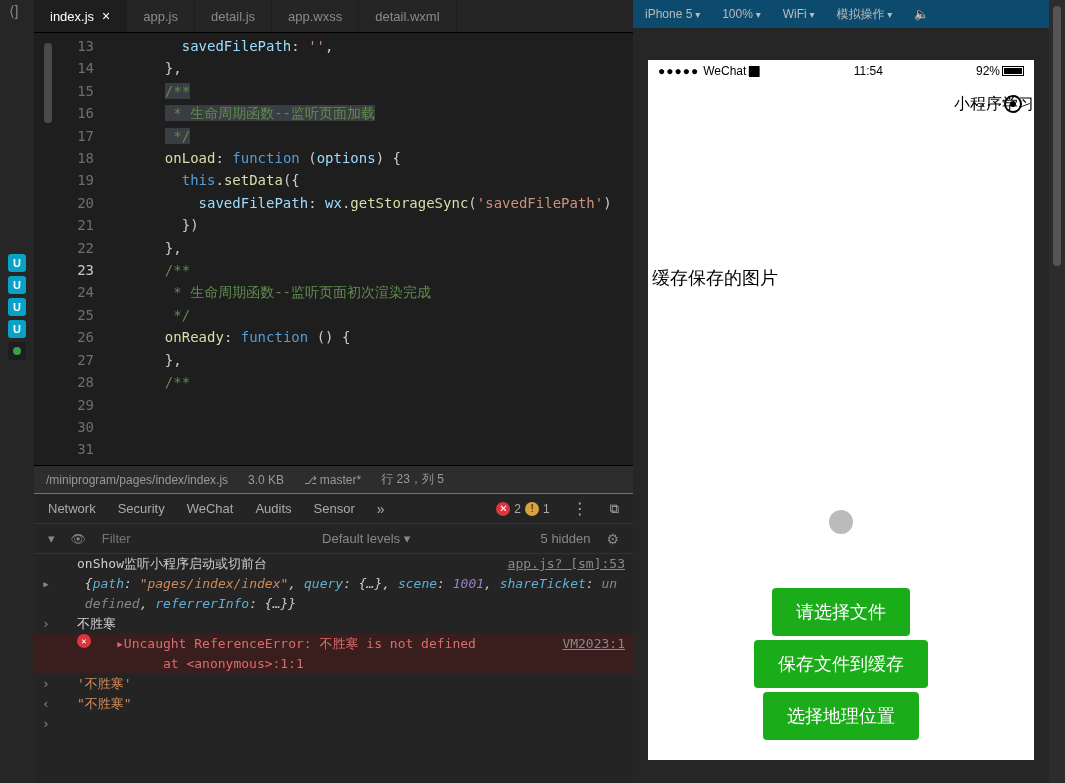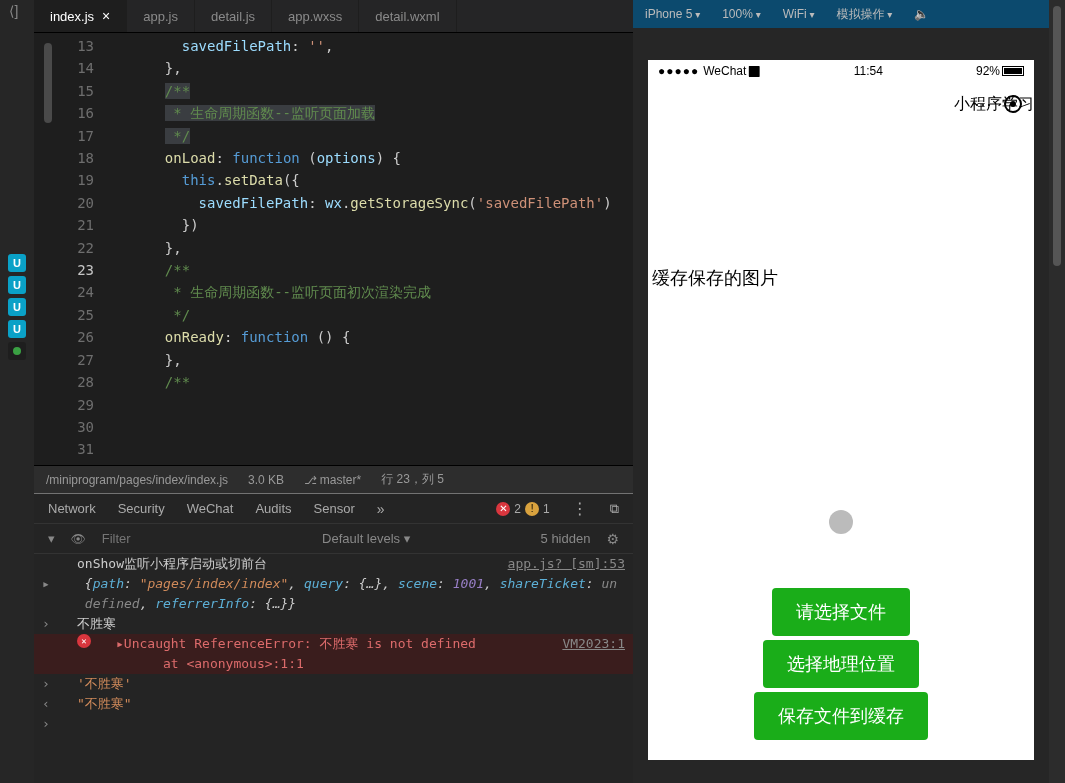--- a/index.html
+++ b/index.html
@@ -488,22 +488,22 @@
           <span>···</span>
           <span class="target"></span>
         </div>
       </div>
       <div class="ph-content">
         <div class="ph-caption">缓存保存的图片</div>
         <div class="ph-loading-dot"></div>
       </div>
       <div class="ph-buttons">
         <div class="ph-btn">请选择文件</div>
+        <div class="ph-btn">保存文件到缓存</div>
         <div class="ph-btn">选择地理位置</div>
-        <div class="ph-btn">保存文件到缓存</div>
       </div>
     </div>
   </div>
 </div>
 
 <div class="right-scroll">
   <div class="right-scroll-thumb"></div>
 </div>
 
 </body></html>

